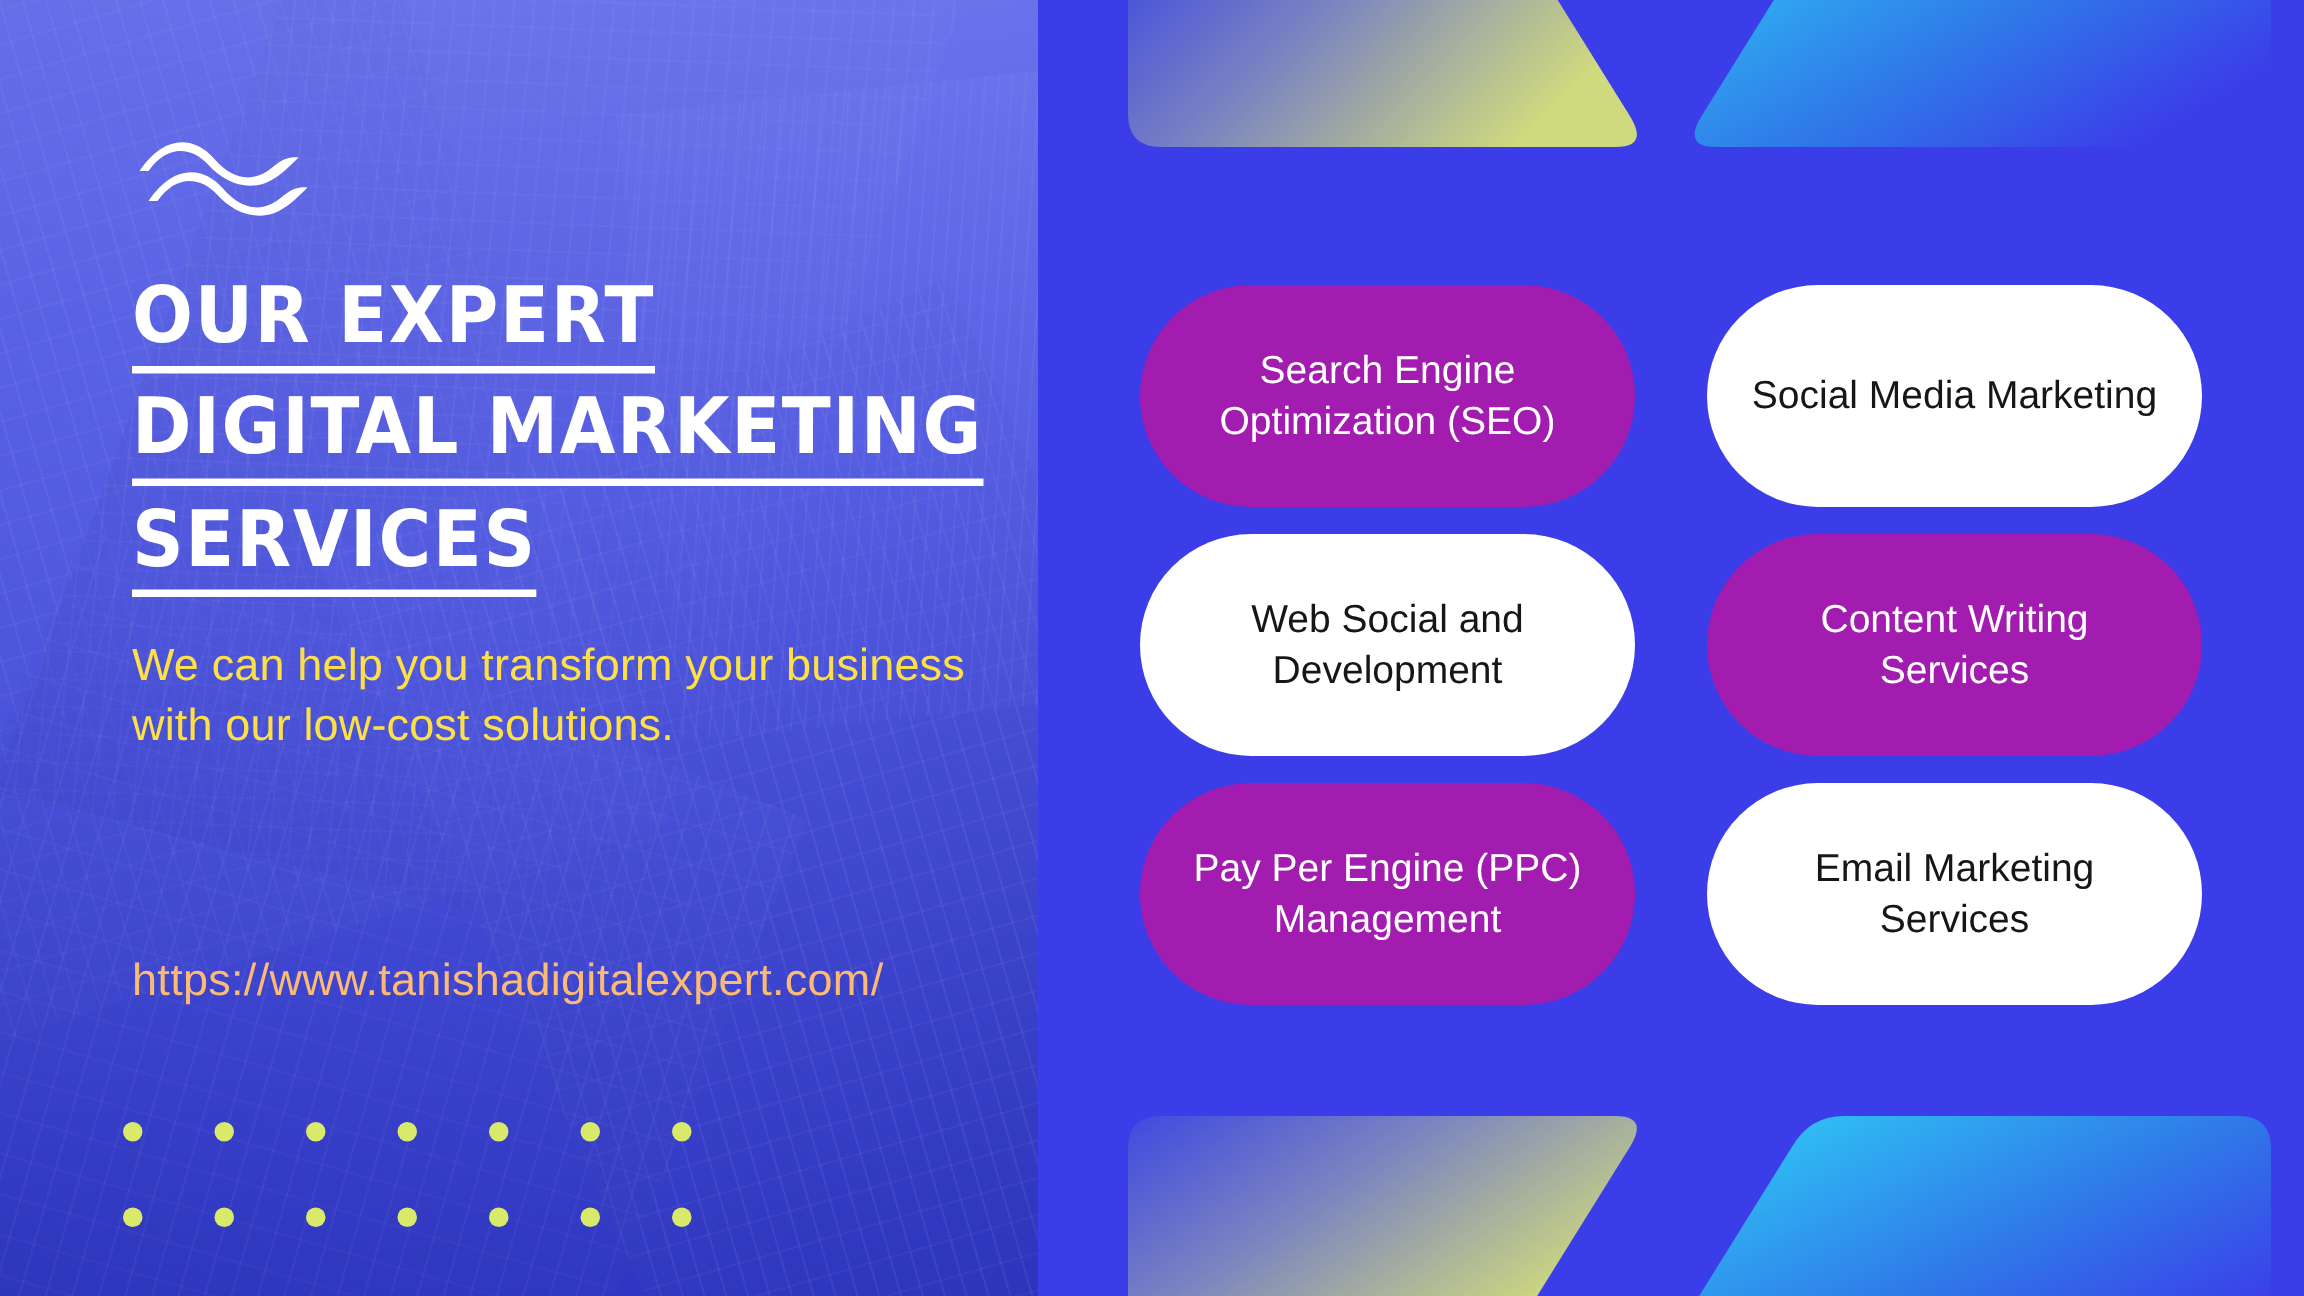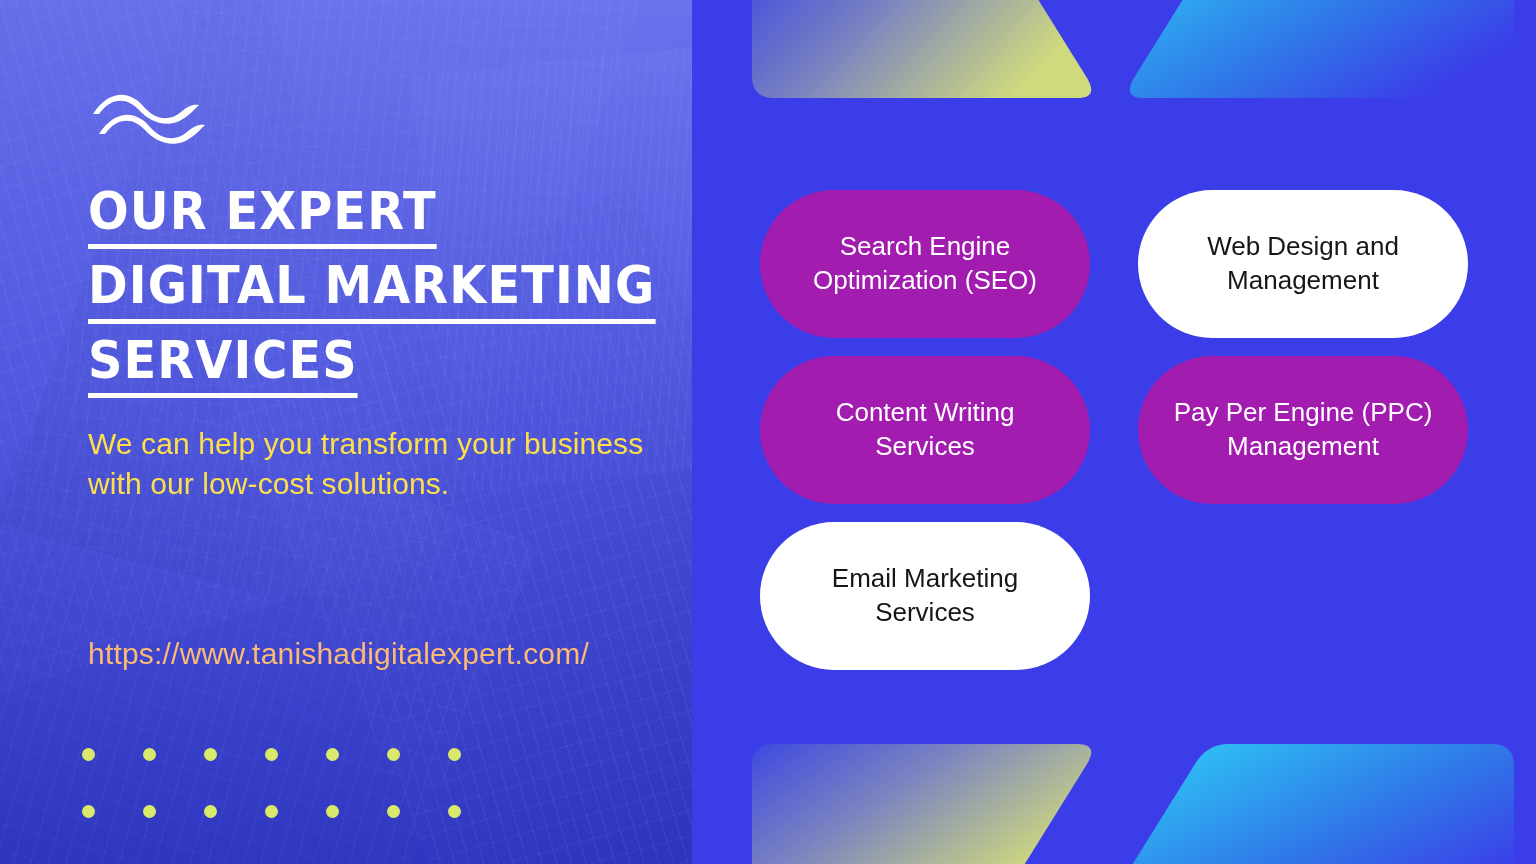--- a/index.html
+++ b/index.html
@@ -260,20 +260,21 @@
             <stop offset="100%" stop-color="#3b3ee8"></stop>
           </linearGradient>
         </defs>
         <path d="M60 22 Q60 0 82 0 H385 Q407 0 395 20 L334 118 Q322 138 300 138 H60 Z" fill="url(#gradOlive2)"></path>
         <path d="M822 22 Q822 0 800 0 H537 Q515 0 503 20 L442 118 Q430 138 452 138 H800 Q822 138 822 116 Z" fill="url(#gradCyan2)"></path>
       </svg>
     </div>
 
     <div class="pill-grid">
       <div class="pill cyan">Search Engine Optimization (SEO)</div>
-      <div class="pill white">Web Design and Management</div>
+      <div class="pill white">Social Media Marketing</div>
+      <div class="pill white">Web Social and Development</div>
       <div class="pill cyan">Content Writing Services</div>
       <div class="pill cyan">Pay Per Engine (PPC) Management</div>
       <div class="pill white">Email Marketing Services</div>
     </div>
 
   </div>
 </div>
 
 </body></html>

